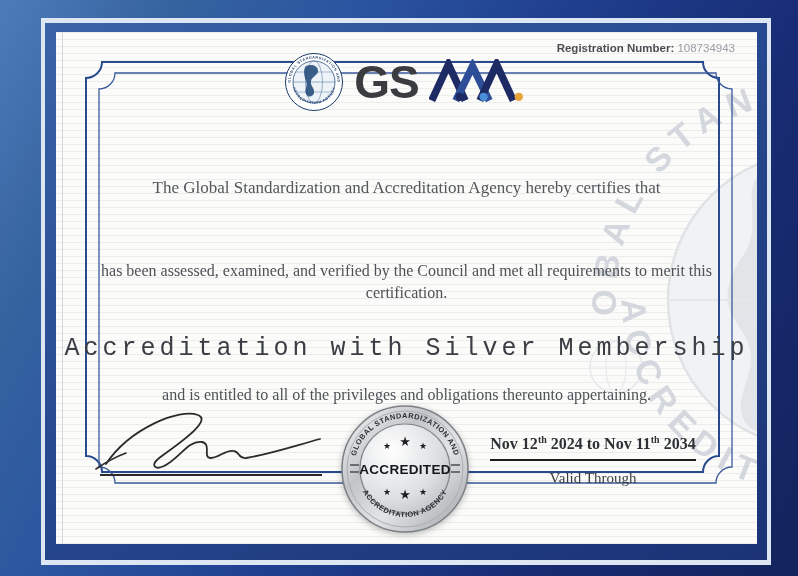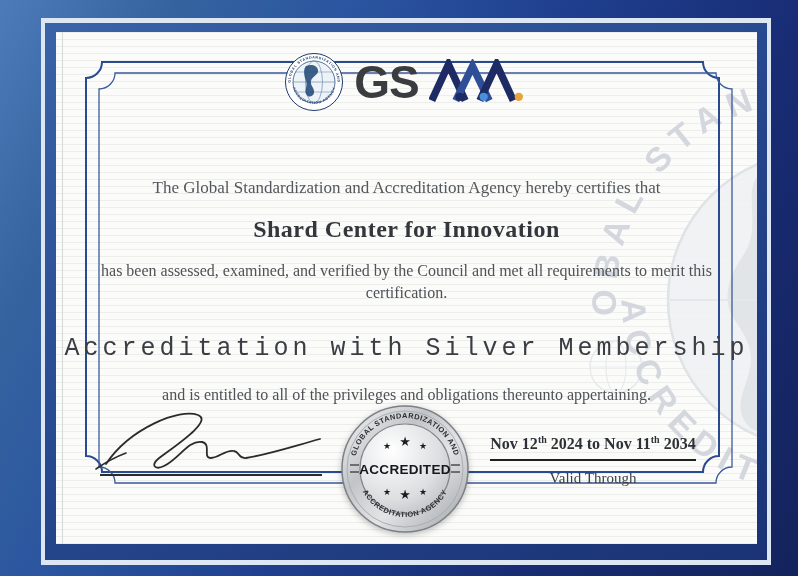--- a/index.html
+++ b/index.html
@@ -79,20 +79,24 @@
     </g>
   </svg>
 
   <svg class="deco" viewBox="0 0 701 512" width="701" height="512">
     <path d="M46 30 H647 A16 16 0 0 0 663 46 V424 A16 16 0 0 0 647 440 H46 A16 16 0 0 0 30 424 V46 A16 16 0 0 0 46 30 Z" transform="translate(0,0)" fill="none" stroke="#2a4a8f" stroke-width="2" style="transform:none"></path>
     <path d="M59 41 H660 A16 16 0 0 0 676 57 V435 A16 16 0 0 0 660 451 H59 A16 16 0 0 0 43 435 V57 A16 16 0 0 0 59 41 Z" fill="none" stroke="#3a5a9b" stroke-width="1.3"></path>
   </svg>
 
   <div class="paper-edge"></div>
 
+  <div class="regnum">
+    <span class="lbl">Registration Number:</span>
+    <span class="val">108734943</span>
+  </div>
 
   <div class="logo-row">
     <svg width="60" height="60" viewBox="0 0 60 60">
       <circle cx="30" cy="30" r="28.5" fill="#ffffff" stroke="#1d3b6d" stroke-width="1"></circle>
       <circle cx="30" cy="30" r="21" fill="#eef3f8" stroke="#2c517f" stroke-width="0.8"></circle>
       <ellipse cx="30" cy="30" rx="8.5" ry="21" fill="none" stroke="#5b7ca6" stroke-width="0.6"></ellipse>
       <line x1="9" y1="30" x2="51" y2="30" stroke="#5b7ca6" stroke-width="0.6"></line>
       <line x1="11.5" y1="20" x2="48.5" y2="20" stroke="#5b7ca6" stroke-width="0.5"></line>
       <line x1="11.5" y1="40" x2="48.5" y2="40" stroke="#5b7ca6" stroke-width="0.5"></line>
       <path d="M22 14 C27 12 33 13 34 18 C35 23 28 24 27 29 C26 34 31 36 30 41 C29 45 24 46 22 42 C20 38 24 34 22 29 C20 24 19 17 22 14 Z" fill="#274f7c" opacity="0.9"></path>
@@ -111,21 +115,20 @@
       <polyline points="29,44 47,7 65,44" fill="none" stroke="#2e4f97" stroke-width="8"></polyline>
       <polyline points="55,44 73,5 91,44" fill="none" stroke="#1d2a63" stroke-width="8"></polyline>
       <circle cx="33" cy="40" r="4.5" fill="#1d2a63"></circle>
       <circle cx="59" cy="40" r="4.5" fill="#4a90d9"></circle>
       <circle cx="97" cy="40" r="4.5" fill="#e8a33d"></circle>
     </svg>
   </div>
 
   <div class="cert-sub">The Global Standardization and Accreditation Agency hereby certifies that</div>
 
-  <div class="recipient">Shard Center for Innovation</div>
 
   <div class="assessment">has been assessed, examined, and verified by the Council and met all requirements to merit this certification.</div>
   <div class="membership">Accreditation with Silver Membership</div>
   <div class="entitled">and is entitled to all of the privileges and obligations thereunto appertaining.</div>
 
   <div class="sig-block">
     <svg width="238" height="64" viewBox="0 0 238 64">
       <path d="M14 58 C38 22 88 2 106 9 C122 15 80 42 66 53 C58 60 64 64 72 60 C88 52 96 34 110 36 C120 38 110 52 119 52 C127 52 134 43 142 45 C148 46 146 53 154 52 C178 48 202 40 228 33" fill="none" stroke="#2b2b2b" stroke-width="1.8" stroke-linecap="round"></path>
       <path d="M4 63 C14 56 26 50 34 47" fill="none" stroke="#2b2b2b" stroke-width="1.6" stroke-linecap="round"></path>
     </svg>

